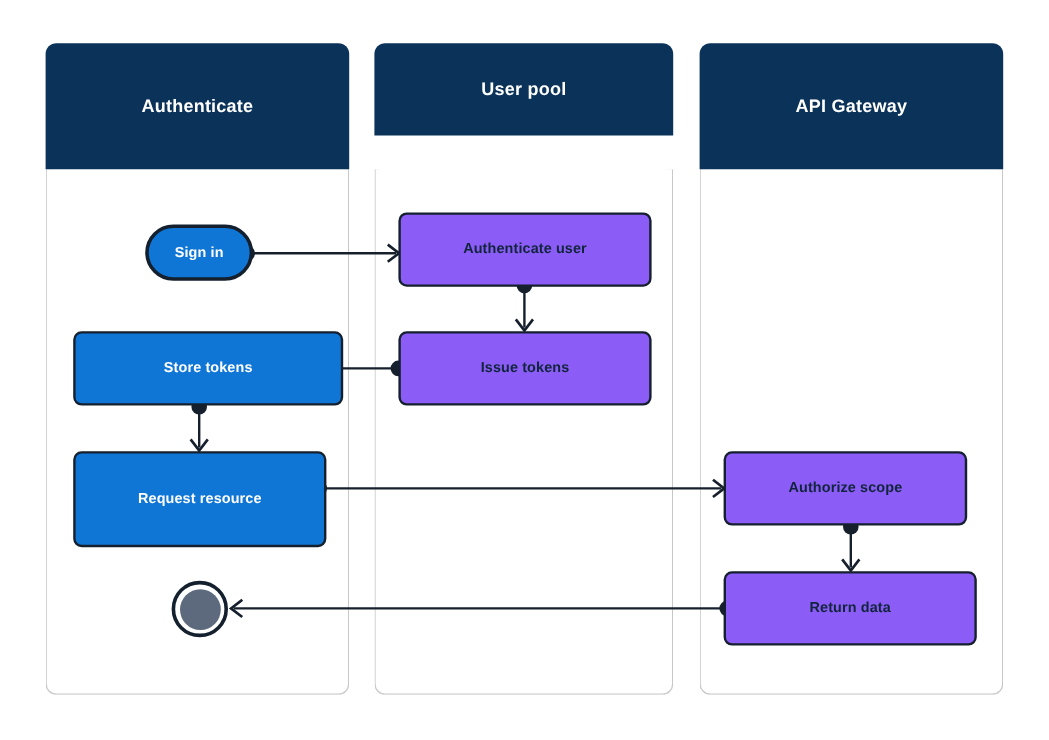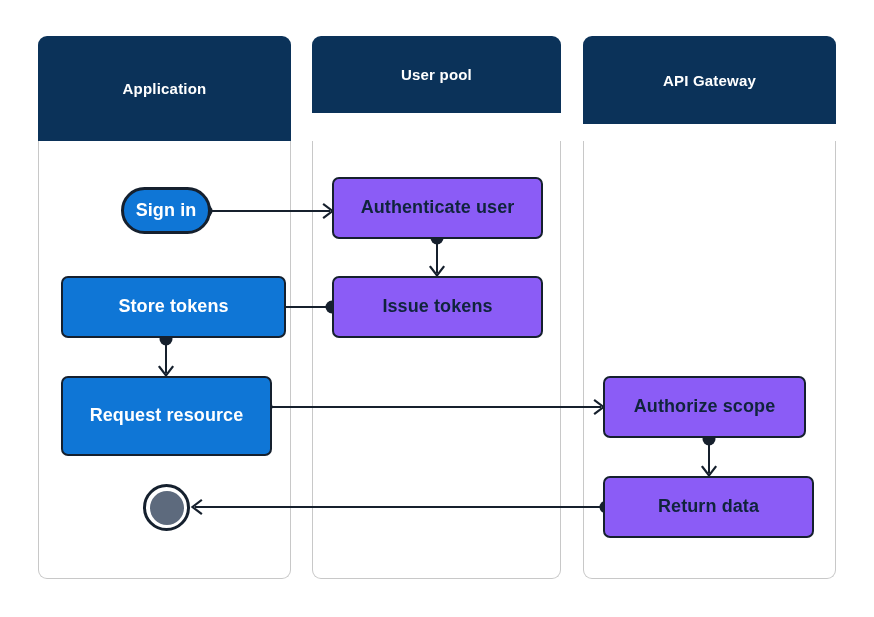--- a/index.html
+++ b/index.html
@@ -49,21 +49,21 @@
   }
 
   
   .node {
     position: absolute;
     box-sizing: border-box;
     display: flex;
     align-items: center;
     justify-content: center;
     text-align: center;
-    font-size: 18px;
+    font-size: 12px;
     font-weight: bold;
     border: 2.5px solid #15202e;
     border-radius: 7px;
     line-height: 1.1;
     letter-spacing: 0.1px;
   }
   .node.fill-strong {
     background: #0f76d6;
     color: #ffffff;
   }
@@ -122,34 +122,34 @@
   }
 </style>
 </head>
 <body>
 
 <div id="canvas">
 
   <div class="lane">
     <div class="lane-body" style="left:38px; top:141px; width:253px; height:438px;"></div>
     <div class="lane-header" style="left:38px; top:36px; width:253px; height:105px;">
-      <span>Application</span>
+      <span>Authenticate</span>
     </div>
   </div>
 
   <div class="lane">
     <div class="lane-body" style="left:312px; top:141px; width:249px; height:438px;"></div>
     <div class="lane-header" style="left:312px; top:36px; width:249px; height:77px;">
       <span>User pool</span>
     </div>
   </div>
 
   <div class="lane">
     <div class="lane-body" style="left:583px; top:141px; width:253px; height:438px;"></div>
-    <div class="lane-header" style="left:583px; top:36px; width:253px; height:88px;">
+    <div class="lane-header" style="left:583px; top:36px; width:253px; height:105px;">
       <span>API Gateway</span>
     </div>
   </div>
 
   <svg id="wires" viewBox="0 0 874 617" xmlns="http://www.w3.org/2000/svg">
 
     <g>
       <line x1="206" y1="211" x2="330" y2="211"></line>
       <circle class="dot" cx="206" cy="211" r="6.5"></circle>
       <path class="head" d="M324 204.5 L332.5 211 L324 217.5"></path>

